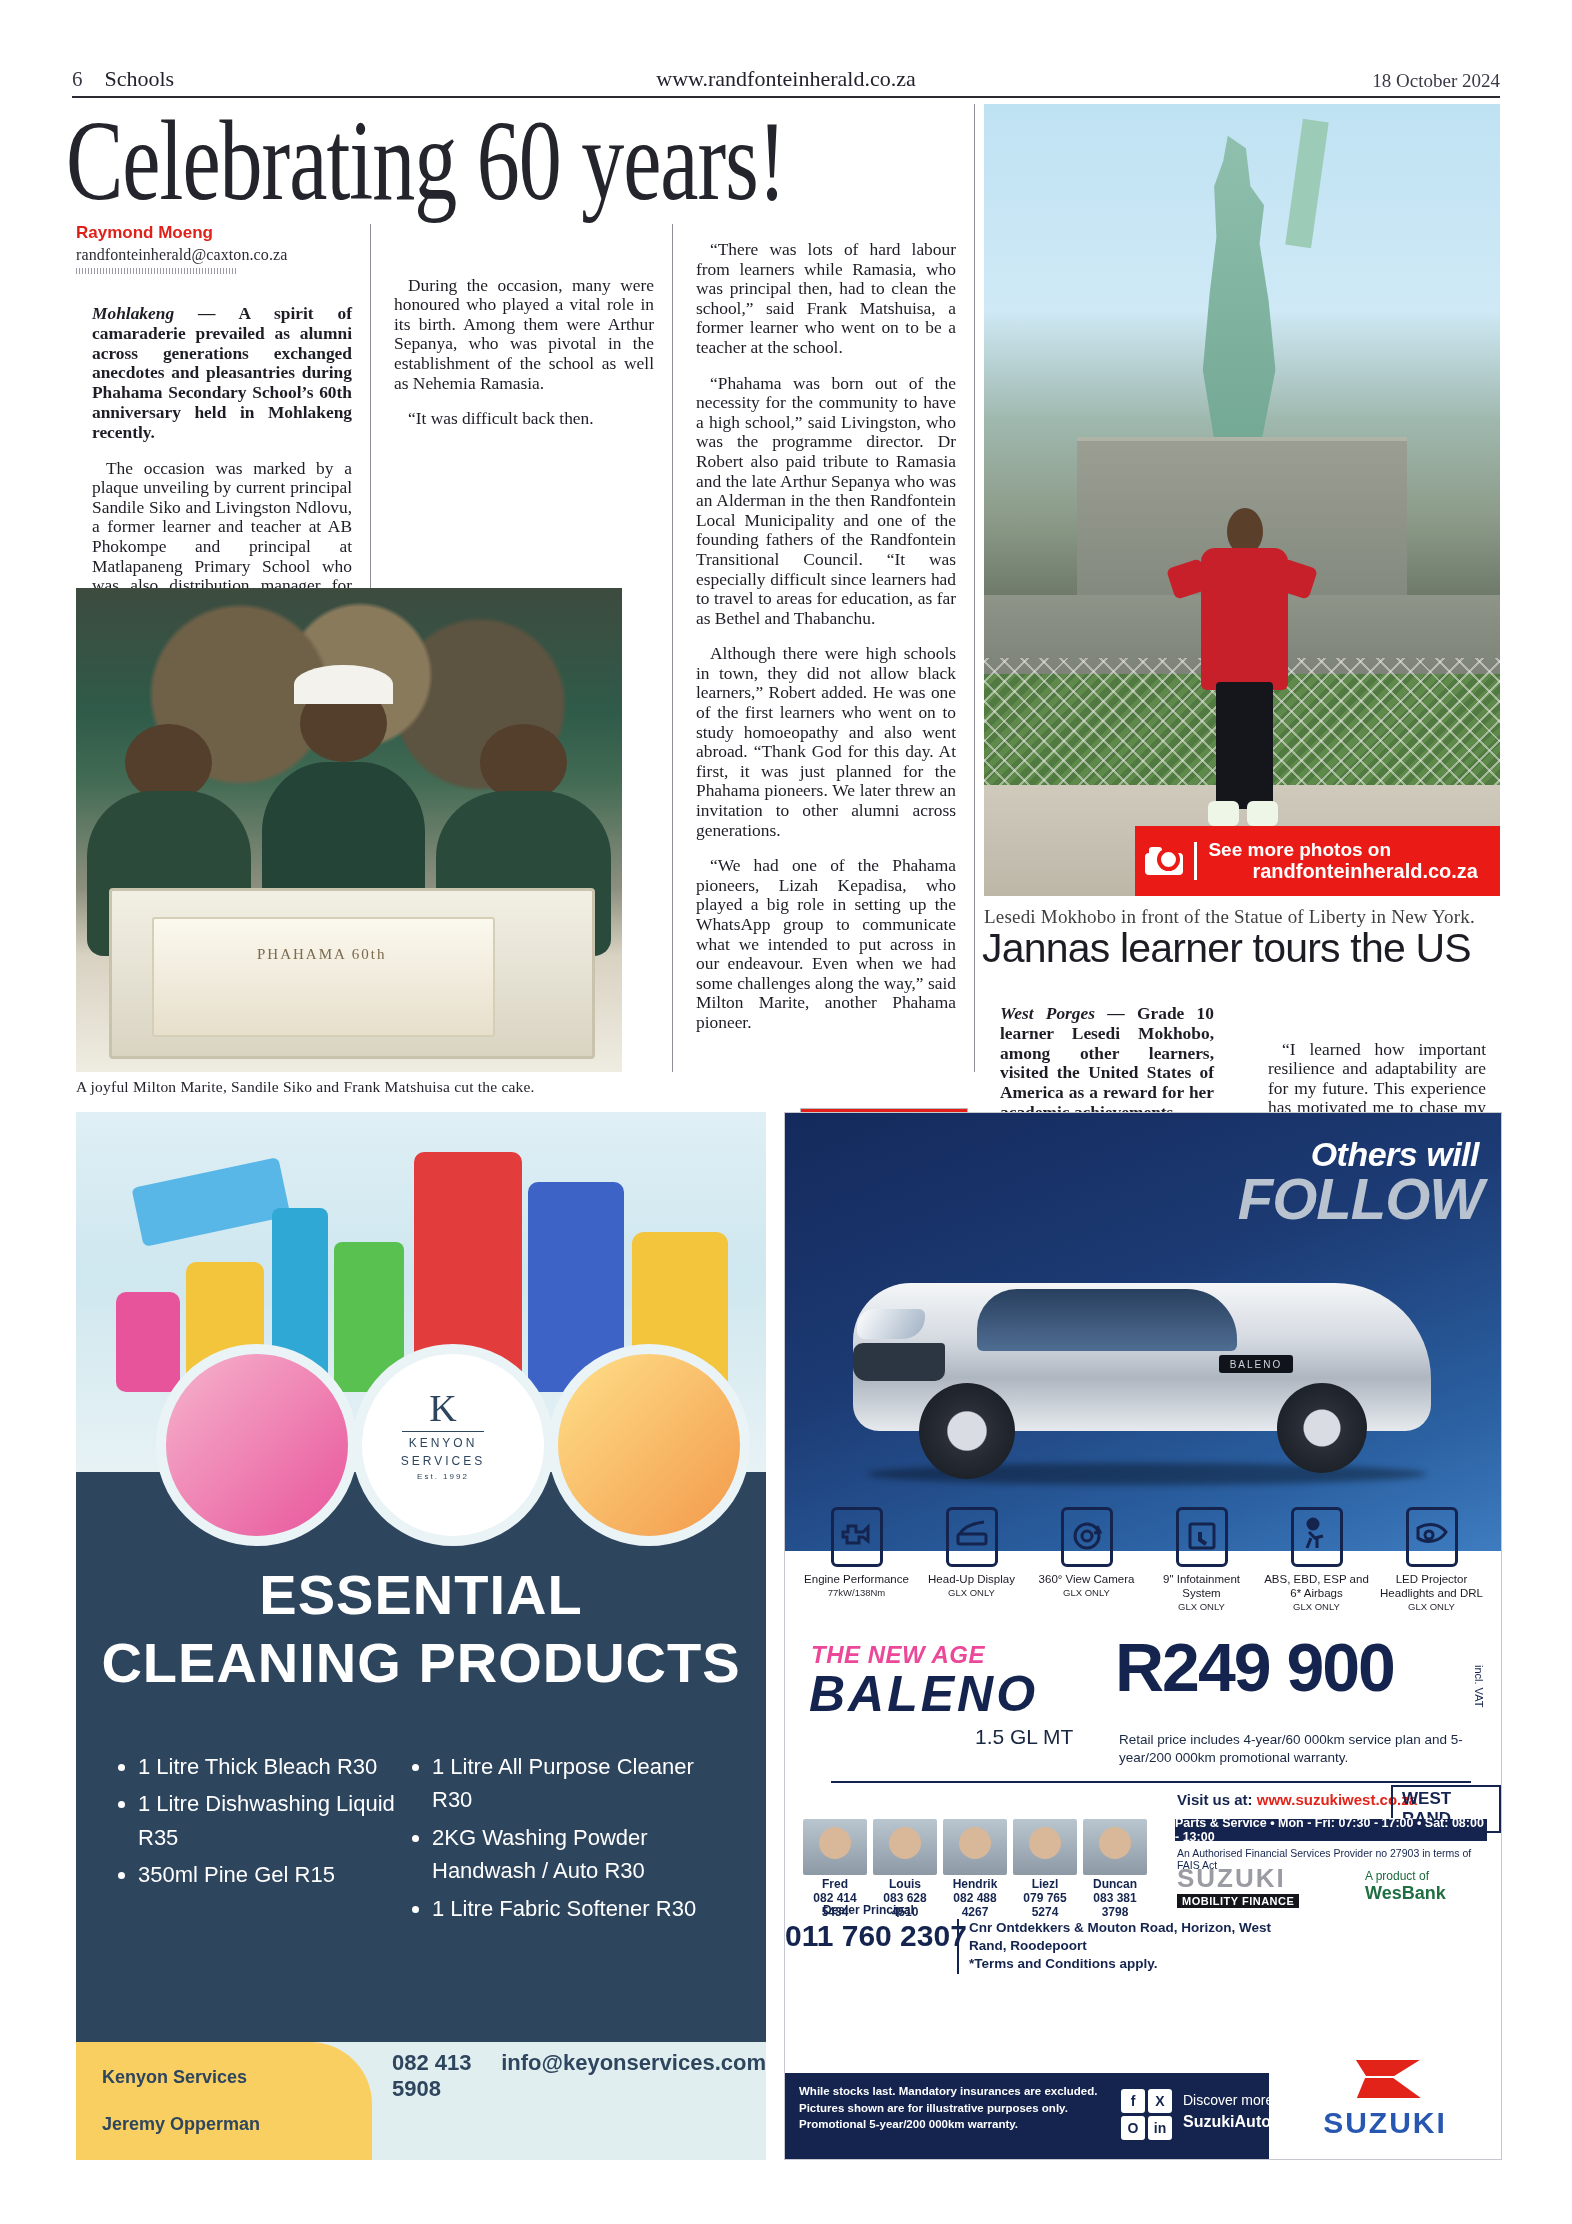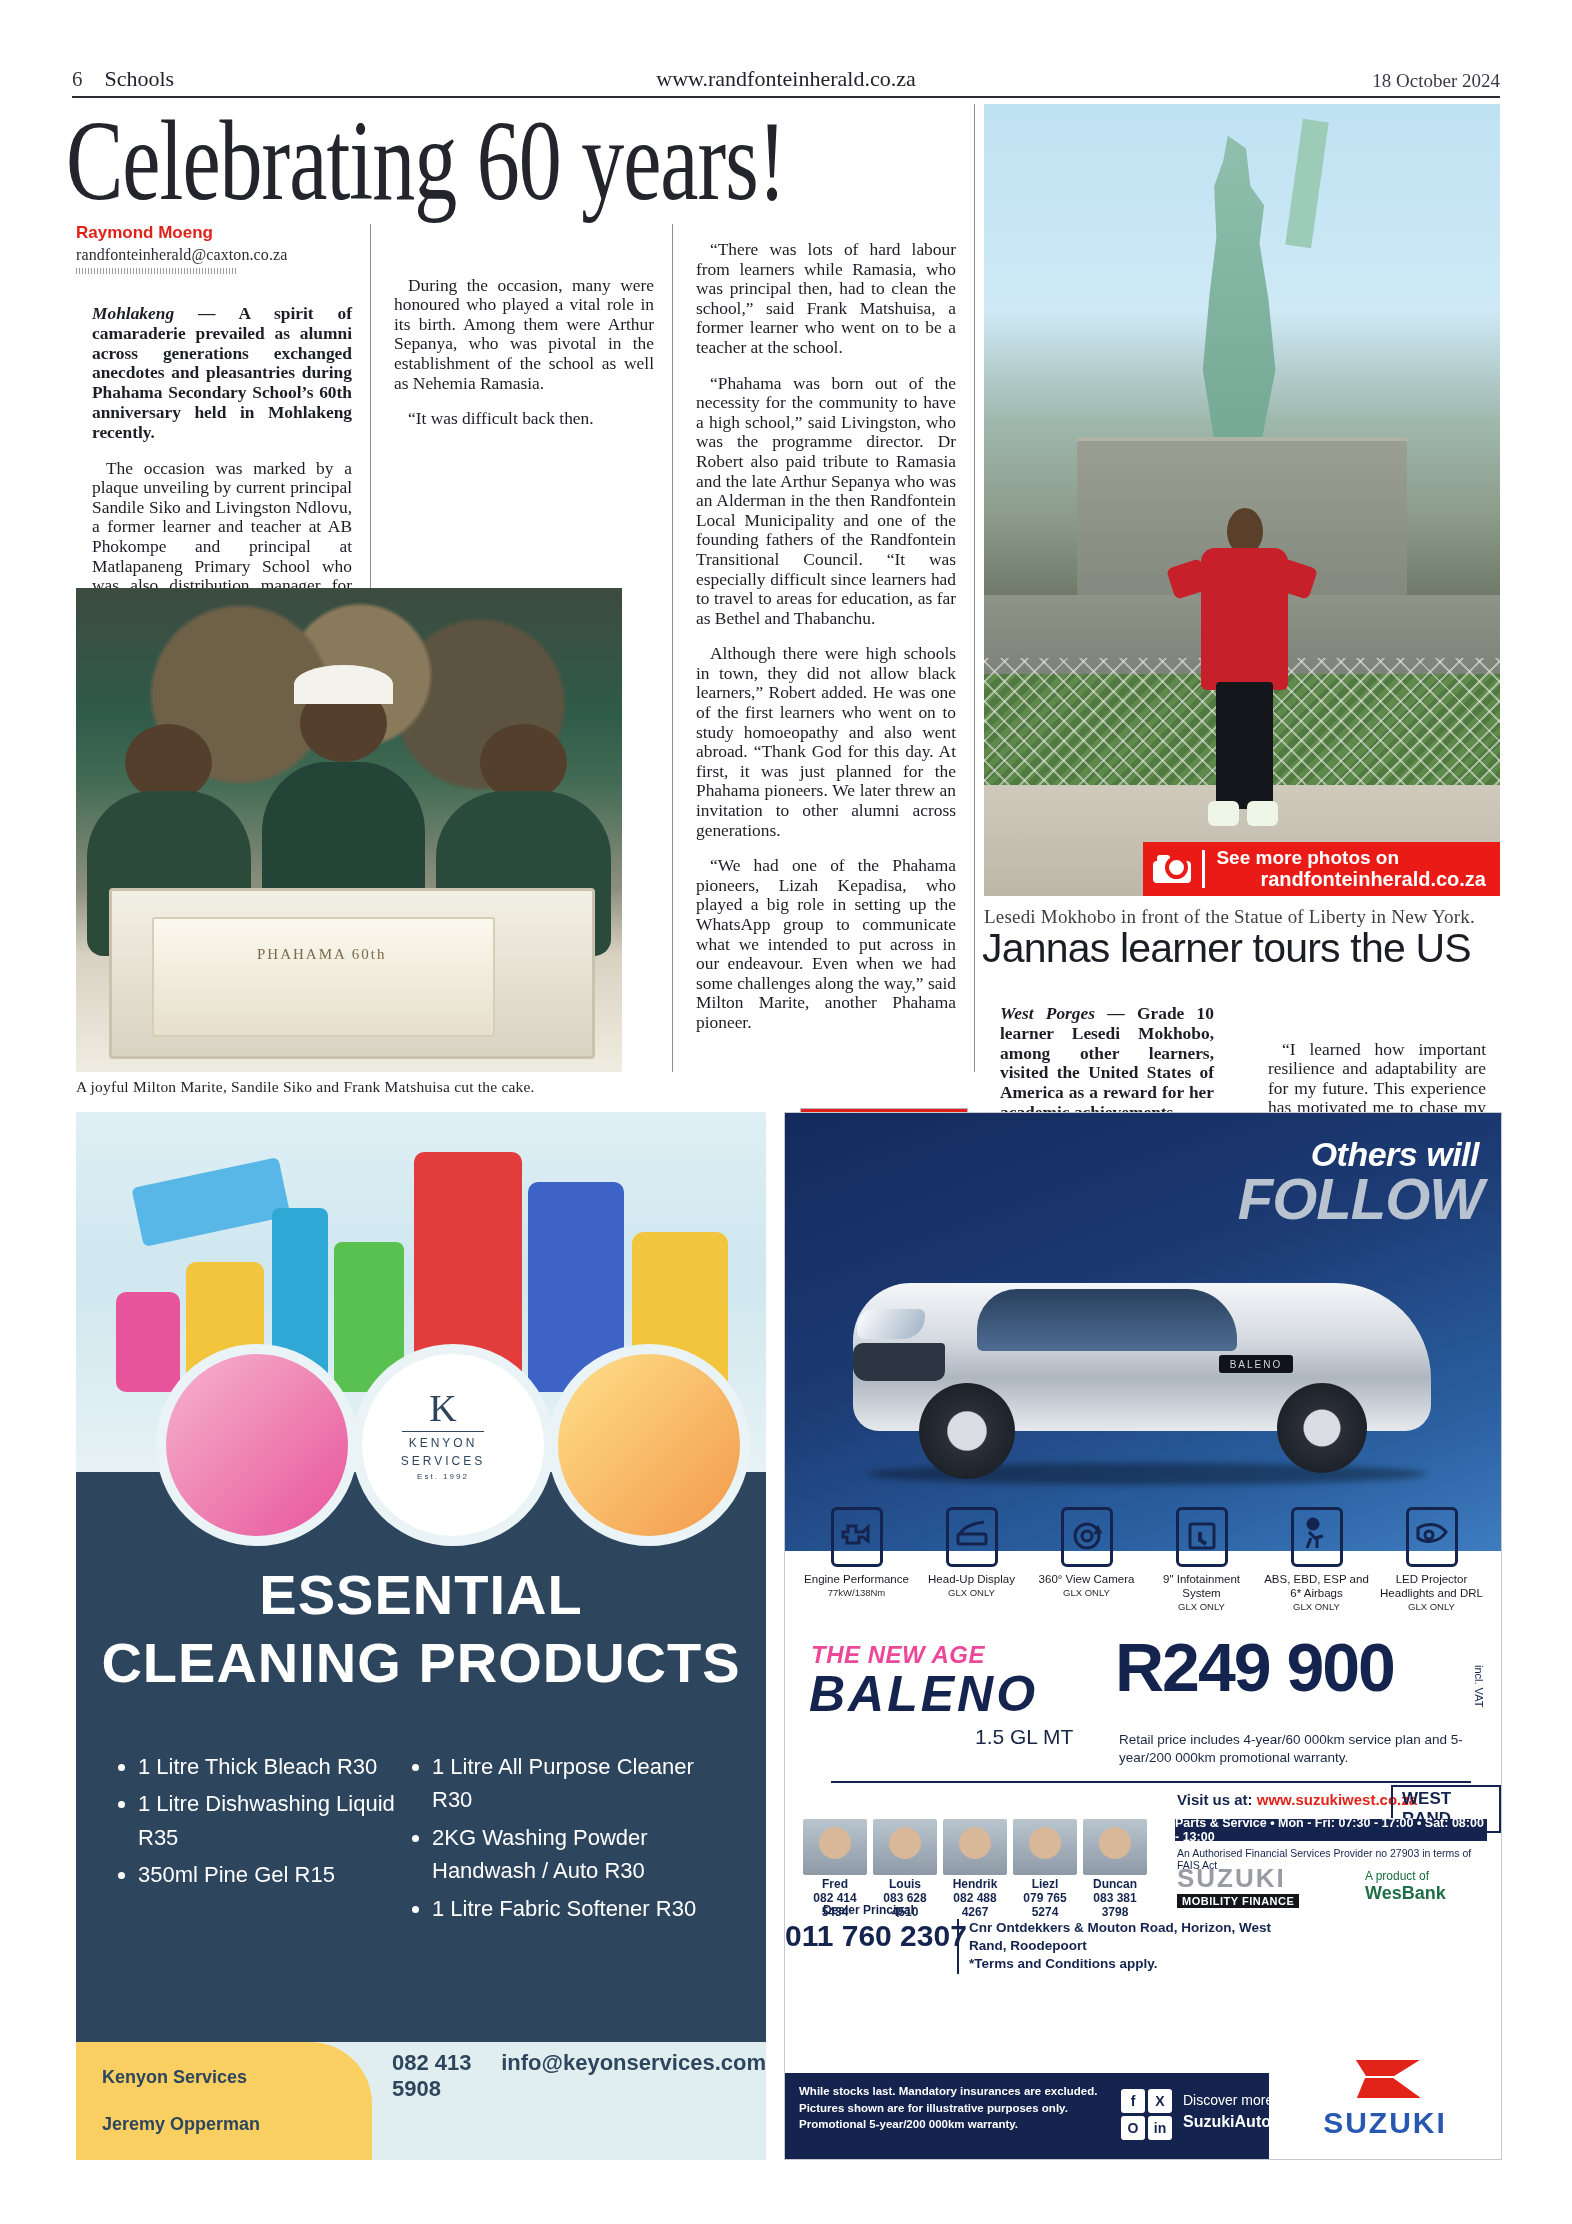--- a/index.html
+++ b/index.html
@@ -119,22 +119,22 @@
   .photo-sol .pave { position:absolute; left:0; top:86%; width:100%; height:14%; background:linear-gradient(180deg,#cfcabc,#bdb7a8); }
   .photo-sol .girl-body { position:absolute; left:42%; top:56%; width:17%; height:18%; background:#c8202a; border-radius:14px 14px 6px 6px; }
   .photo-sol .girl-legs { position:absolute; left:45%; top:73%; width:11%; height:16%; background:#15151c; border-radius:4px; }
   .photo-sol .girl-head { position:absolute; left:47%; top:51%; width:7%; height:6%; background:#5a3f2b; border-radius:50%; }
   .photo-sol .girl-sh1 { position:absolute; left:43.5%; top:88%; width:6%; height:3.2%; background:#eef6e7; border-radius:6px; }
   .photo-sol .girl-sh2 { position:absolute; left:51%; top:88%; width:6%; height:3.2%; background:#eef6e7; border-radius:6px; }
   .photo-sol .arm-l { position:absolute; left:36%; top:58%; width:7%; height:4%; background:#c8202a; border-radius:6px; transform:rotate(-18deg);}
   .photo-sol .arm-r { position:absolute; left:57%; top:58%; width:7%; height:4%; background:#c8202a; border-radius:6px; transform:rotate(18deg);}
 
   .seemore {
-    position:absolute; right:0; bottom:0; height:54px; background:#ea1b16;
-    display:flex; align-items:center; padding:0 14px 0 10px; gap:11px;
+    position:absolute; right:0; bottom:0; height:70px; background:#ea1b16;
+    display:flex; align-items:center; padding:0 22px 0 10px; gap:11px;
   }
   .seemore .camicon { width:38px; height:28px; position:relative; }
   .seemore .camicon .body { position:absolute; left:0; bottom:0; width:38px; height:22px; background:#fff; border-radius:4px; }
   .seemore .camicon .bump { position:absolute; left:4px; top:0; width:13px; height:7px; background:#fff; border-radius:3px 3px 0 0; }
   .seemore .camicon .lens { position:absolute; left:12px; bottom:4px; width:15px; height:15px; border-radius:50%; border:4px solid #ea1b16; background:#fff; }
   .seemore .divider { width:3px; height:38px; background:#fff; }
   .seemore .txt { color:#fff; font-family:"Liberation Sans", sans-serif; line-height:1.12; }
   .seemore .t1 { font-weight:bold; font-size:19px; }
   .seemore .t2 { font-weight:bold; font-size:20px;margin-left:44px; }
 

